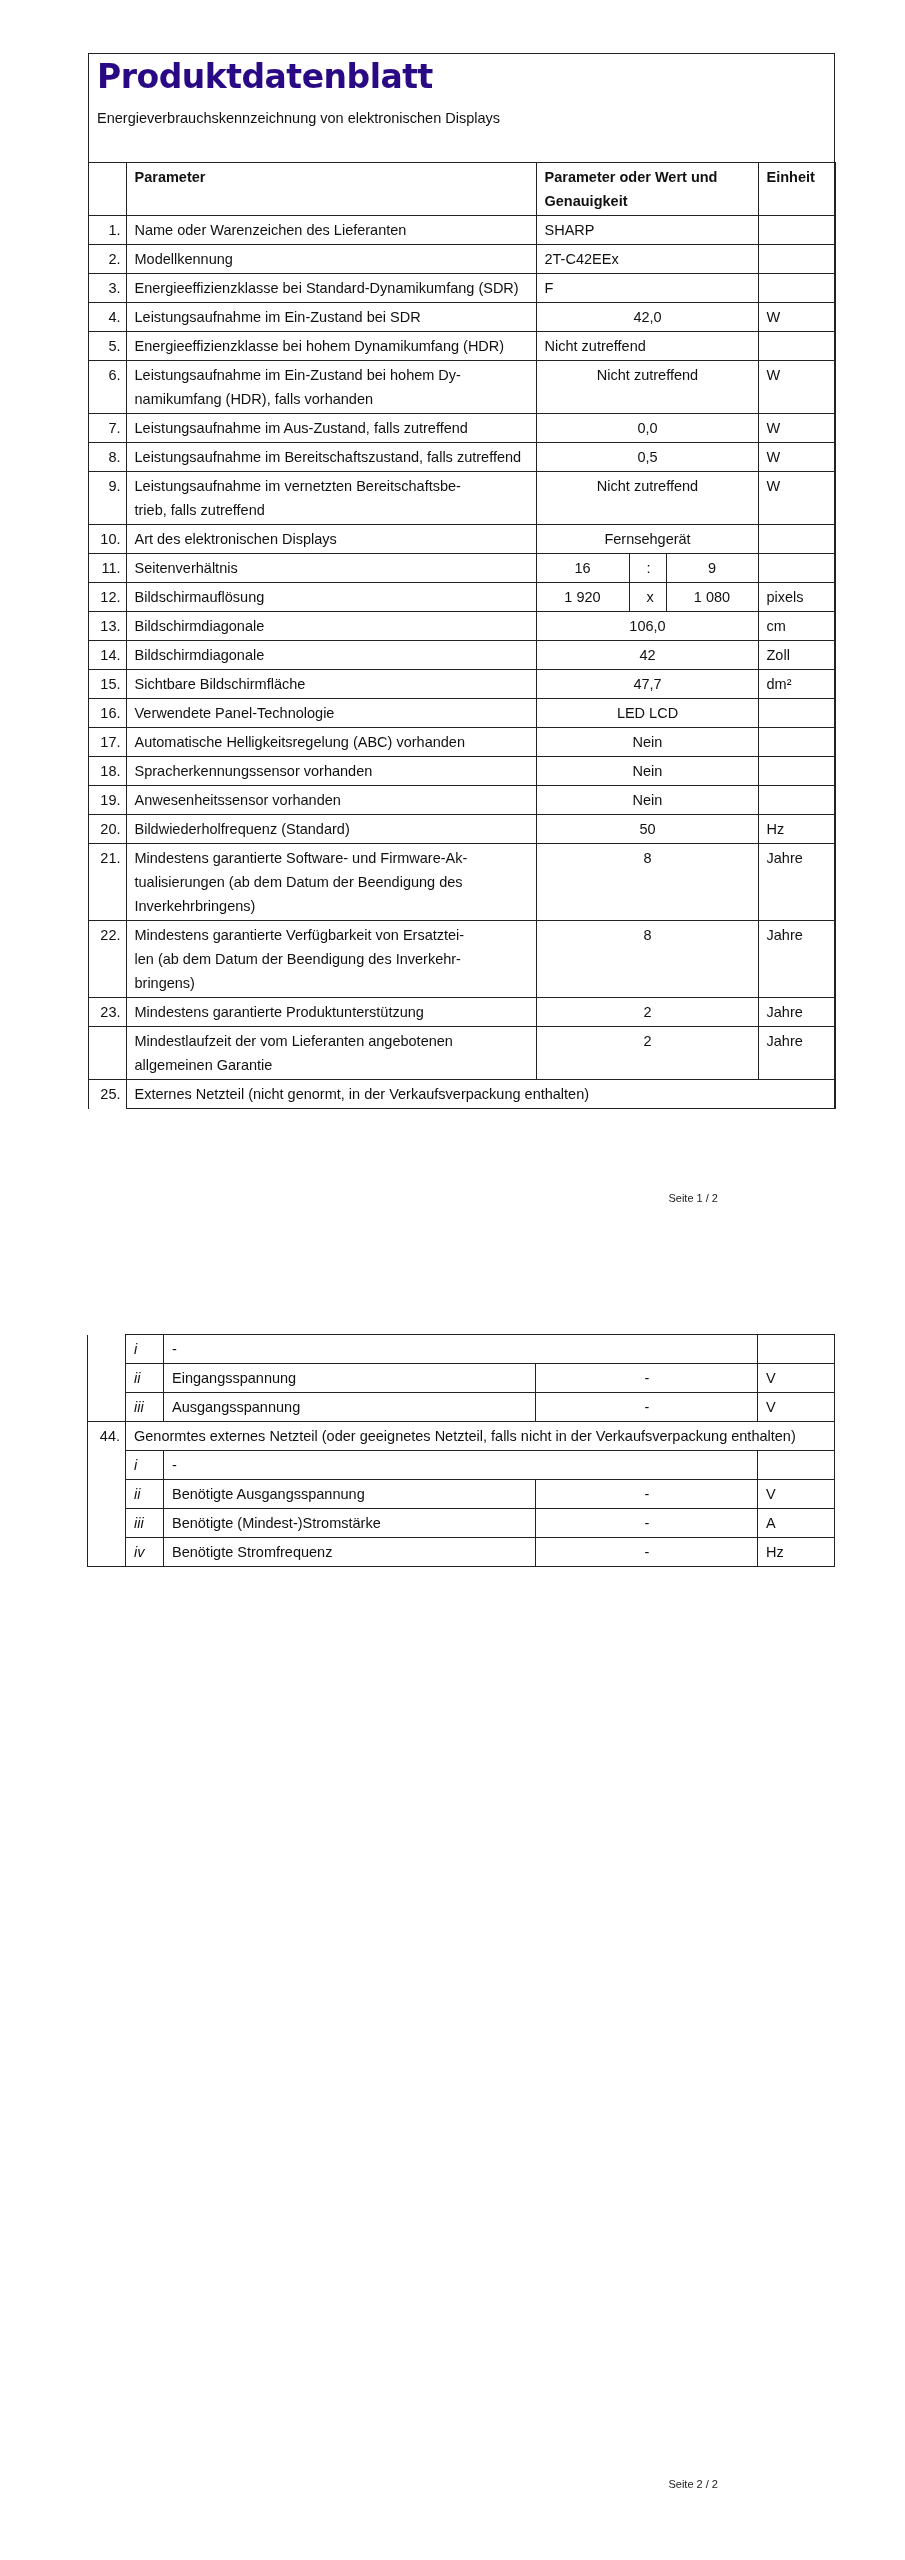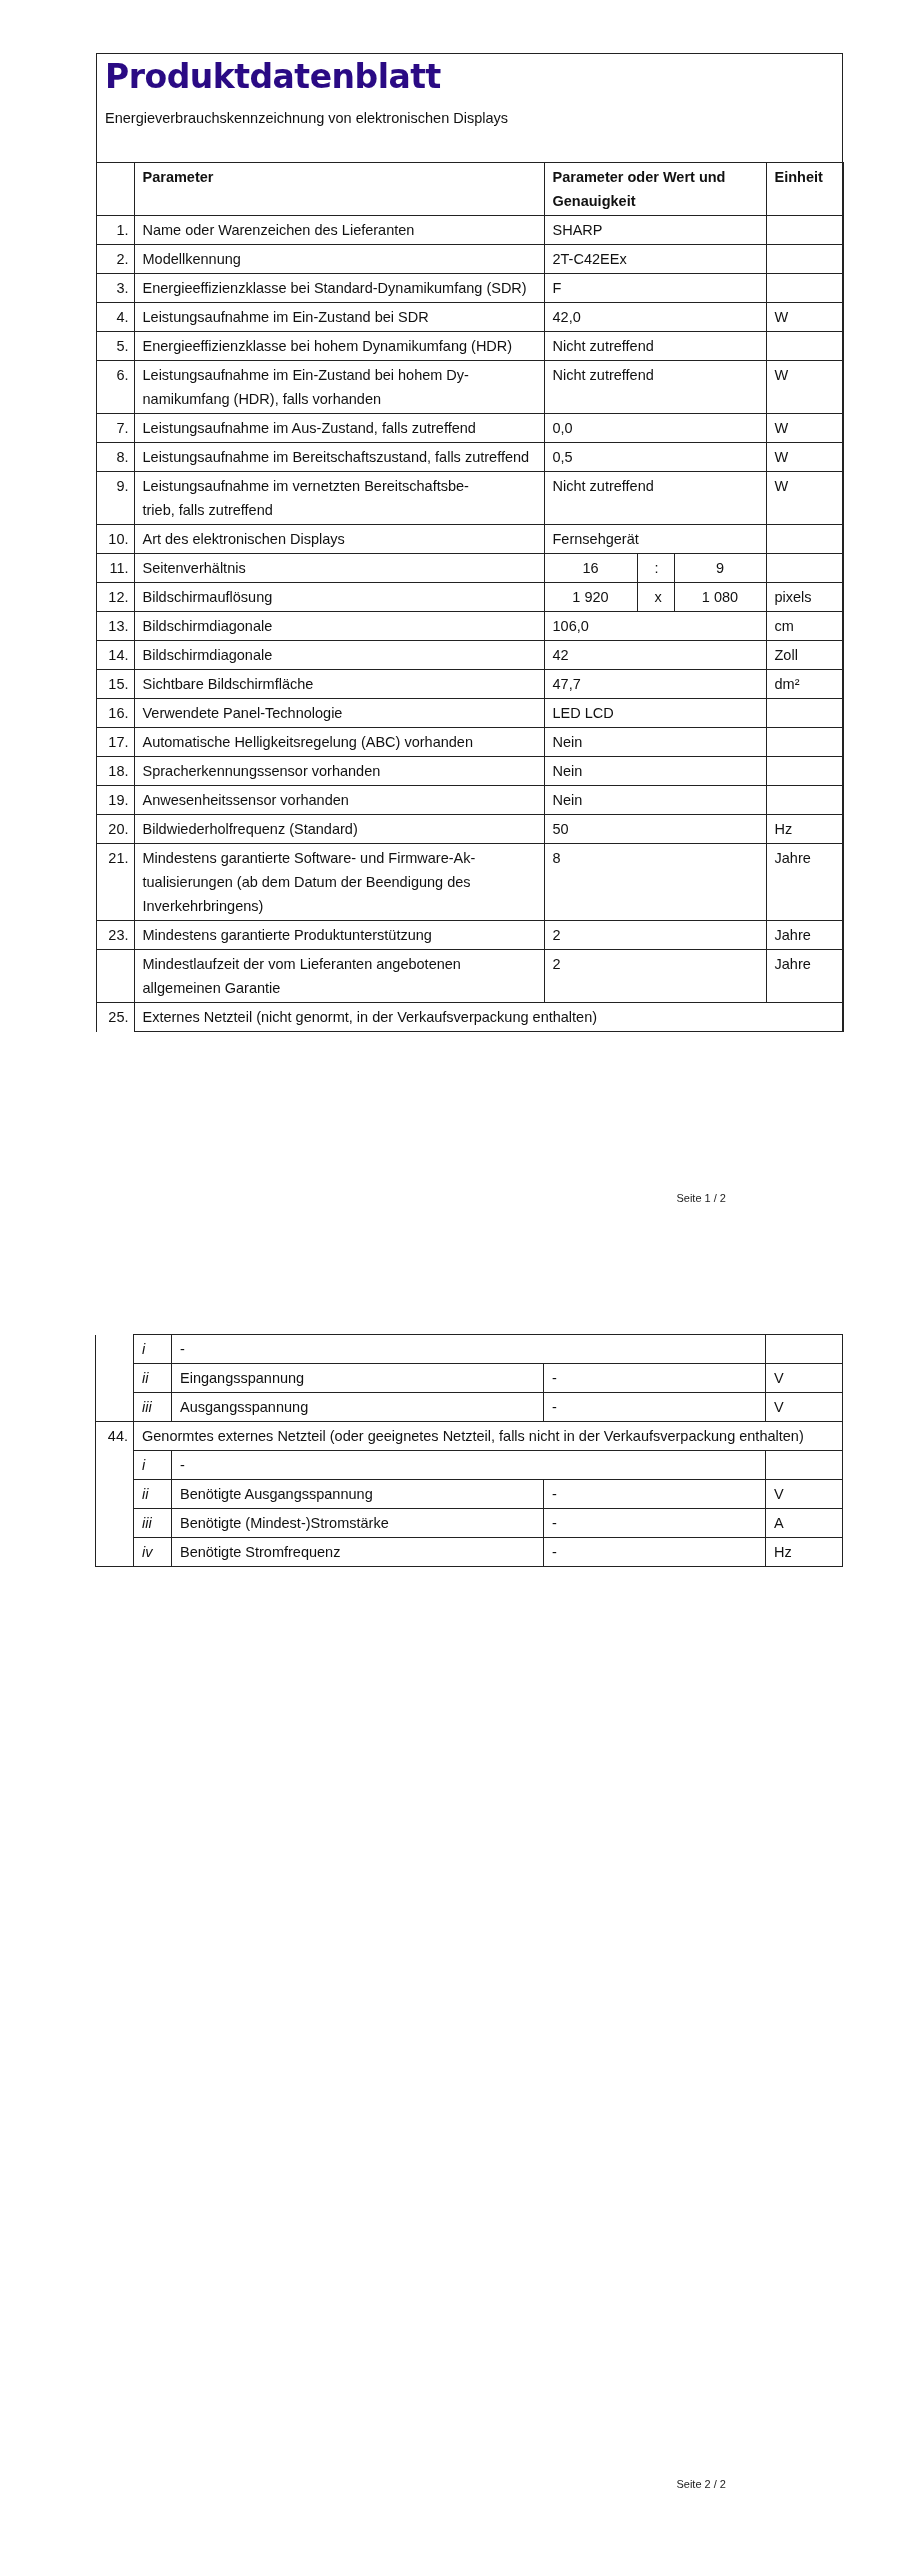--- a/index.html
+++ b/index.html
@@ -1,25 +1,25 @@
 <!DOCTYPE html>
 <html><head>
 <meta charset="utf-8">
 <style>
   html, body { margin: 0; padding: 0; background: #ffffff; }
   body { width: 905px; height: 2560px; position: relative; font-family: "Liberation Sans", sans-serif; color: #111; }
-  .page { position: absolute; left: 16px; width: 789px; }
+  .page { position: absolute; left: 8px; width: 789px; }
   .sheet { position: absolute; left: 80px; width: 745px; border-left: 1.5px solid #222; border-right: 1.5px solid #222; }
   .hdr { border-top: 1.5px solid #222; padding: 0 8px; height: 109px; box-sizing: border-box; }
   .title { font-family: "DejaVu Sans", sans-serif; font-weight: bold; font-size: 33px; color: #2a0a84; margin: 3px 0 0 0; letter-spacing: -0.5px; }
   .subtitle { font-size: 14.5px; line-height: 21px; margin-top: 12px; }
   table { border-collapse: collapse; width: 745px; table-layout: fixed; font-size: 14.5px; }
   td { border: 1.5px solid #222; padding: 2px 7px 2px 8px; vertical-align: top; line-height: 24px; }
   .num { text-align: right; padding-right: 5px; padding-left: 2px; }
-  .r { text-align: left; }
+  .r { text-align: center; }
   .c { text-align: center; padding: 2px 17px; }
   th { font-weight: bold; text-align: left; border: 1.5px solid #222; padding: 2px 7px 2px 8px; vertical-align: top; line-height: 24px; }
   .it { font-style: italic; }
   .nobottom { border-bottom: none; margin-top: 30px; }
   .notop { border-top: none; }
   .pager { position: absolute; right: 79px; font-size: 11px; color: #222; }
 </style>
 </head>
 <body>
 
@@ -172,20 +172,26 @@
         <td colspan="3" class="r">50</td>
         <td>Hz</td>
       </tr>
       <tr>
         <td class="num">21.</td>
         <td>Mindestens garantierte Software- und Firmware-Ak-<br>tualisierungen (ab dem Datum der Beendigung des<br>Inverkehrbringens)</td>
         <td colspan="3" class="r">8</td>
         <td>Jahre</td>
       </tr>
       <tr>
+        <td class="num">22.</td>
+        <td>Mindestens garantierte Verfügbarkeit von Ersatztei-<br>len (ab dem Datum der Beendigung des Inverkehr-<br>bringens)</td>
+        <td colspan="3" class="r">8</td>
+        <td>Jahre</td>
+      </tr>
+      <tr>
         <td class="num">23.</td>
         <td>Mindestens garantierte Produktunterstützung</td>
         <td colspan="3" class="r">2</td>
         <td>Jahre</td>
       </tr>
       <tr>
         <td class="num"></td>
         <td>Mindestlaufzeit der vom Lieferanten angebotenen allgemeinen Garantie</td>
         <td colspan="3" class="r">2</td>
         <td>Jahre</td>

